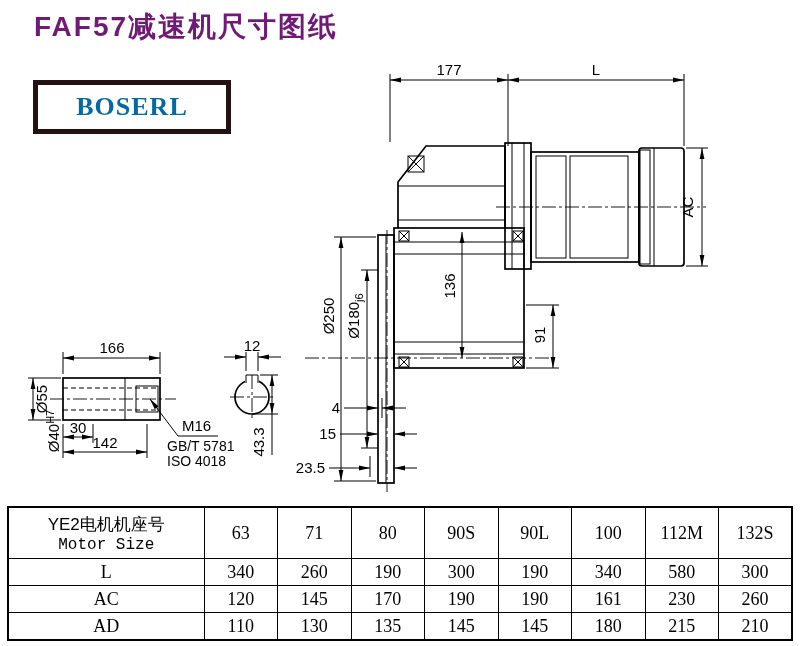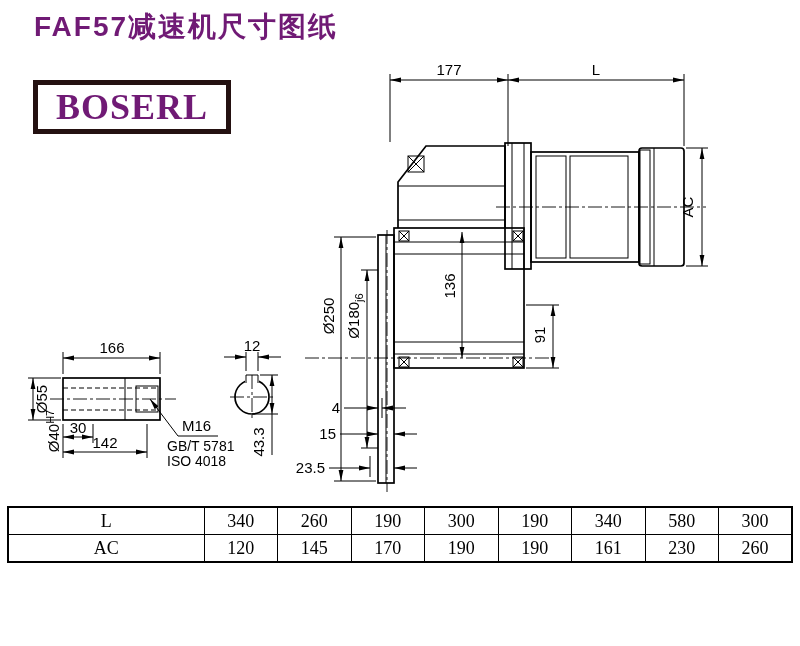--- a/index.html
+++ b/index.html
@@ -2,22 +2,22 @@
 <html><head>
 <meta charset="utf-8">
 <style>
   html,body{margin:0;padding:0;}
   body{width:800px;height:646px;background:#fff;position:relative;overflow:hidden;
        font-family:"Liberation Sans",sans-serif;}
   .title{position:absolute;left:34px;top:8px;font-size:28px;font-weight:bold;
          color:#701a75;letter-spacing:2px;white-space:nowrap;}
   .logo{position:absolute;left:33px;top:80px;width:188px;height:44px;
         border:5px solid #241111;background:#fff;display:flex;align-items:center;justify-content:center;}
-  .logo-text{font-family:"Liberation Serif",serif;font-size:36px;font-weight:bold;
-             color:#701a75;letter-spacing:1px;line-height:1;}
+  .logo-text{font-family:"Liberation Serif",serif;font-size:26px;font-weight:bold;
+             color:#0369a1;letter-spacing:1px;line-height:1;}
   svg.drawing{position:absolute;left:0;top:0;}
   .o{fill:none;stroke:#000;stroke-width:1.7;}
   .t{fill:none;stroke:#000;stroke-width:1;}
   .d{fill:none;stroke:#000;stroke-width:1;}
   .cl{fill:none;stroke:#000;stroke-width:0.9;stroke-dasharray:14 3 3 3;}
   .hid{fill:none;stroke:#000;stroke-width:1;stroke-dasharray:5 3;}
   text{font-family:"Liberation Sans",sans-serif;}
   .dt{font-size:15px;fill:#000;}
   .sm{font-size:14px;fill:#000;}
   table.spec{position:absolute;left:7px;top:506px;width:786px;border-collapse:collapse;
@@ -213,20 +213,34 @@
     <col>
       <col>
       <col>
       <col>
       <col>
       <col>
       <col>
       <col>
   </colgroup>
   <tbody>
+    <tr class="hdr">
+      <td>
+        <div class="cjk">YE2电机机座号</div>
+        <div class="eng">Motor Size</div>
+      </td>
+      <td>63</td>
+      <td>71</td>
+      <td>80</td>
+      <td>90S</td>
+      <td>90L</td>
+      <td>100</td>
+      <td>112M</td>
+      <td>132S</td>
+    </tr>
     <tr>
       <td>L</td>
       <td>340</td>
       <td>260</td>
       <td>190</td>
       <td>300</td>
       <td>190</td>
       <td>340</td>
       <td>580</td>
       <td>300</td>
@@ -235,14 +249,25 @@
       <td>AC</td>
       <td>120</td>
       <td>145</td>
       <td>170</td>
       <td>190</td>
       <td>190</td>
       <td>161</td>
       <td>230</td>
       <td>260</td>
     </tr>
+    <tr>
+      <td>AD</td>
+      <td>110</td>
+      <td>130</td>
+      <td>135</td>
+      <td>145</td>
+      <td>145</td>
+      <td>180</td>
+      <td>215</td>
+      <td>210</td>
+    </tr>
   </tbody>
 </table>
 
 </body></html>

